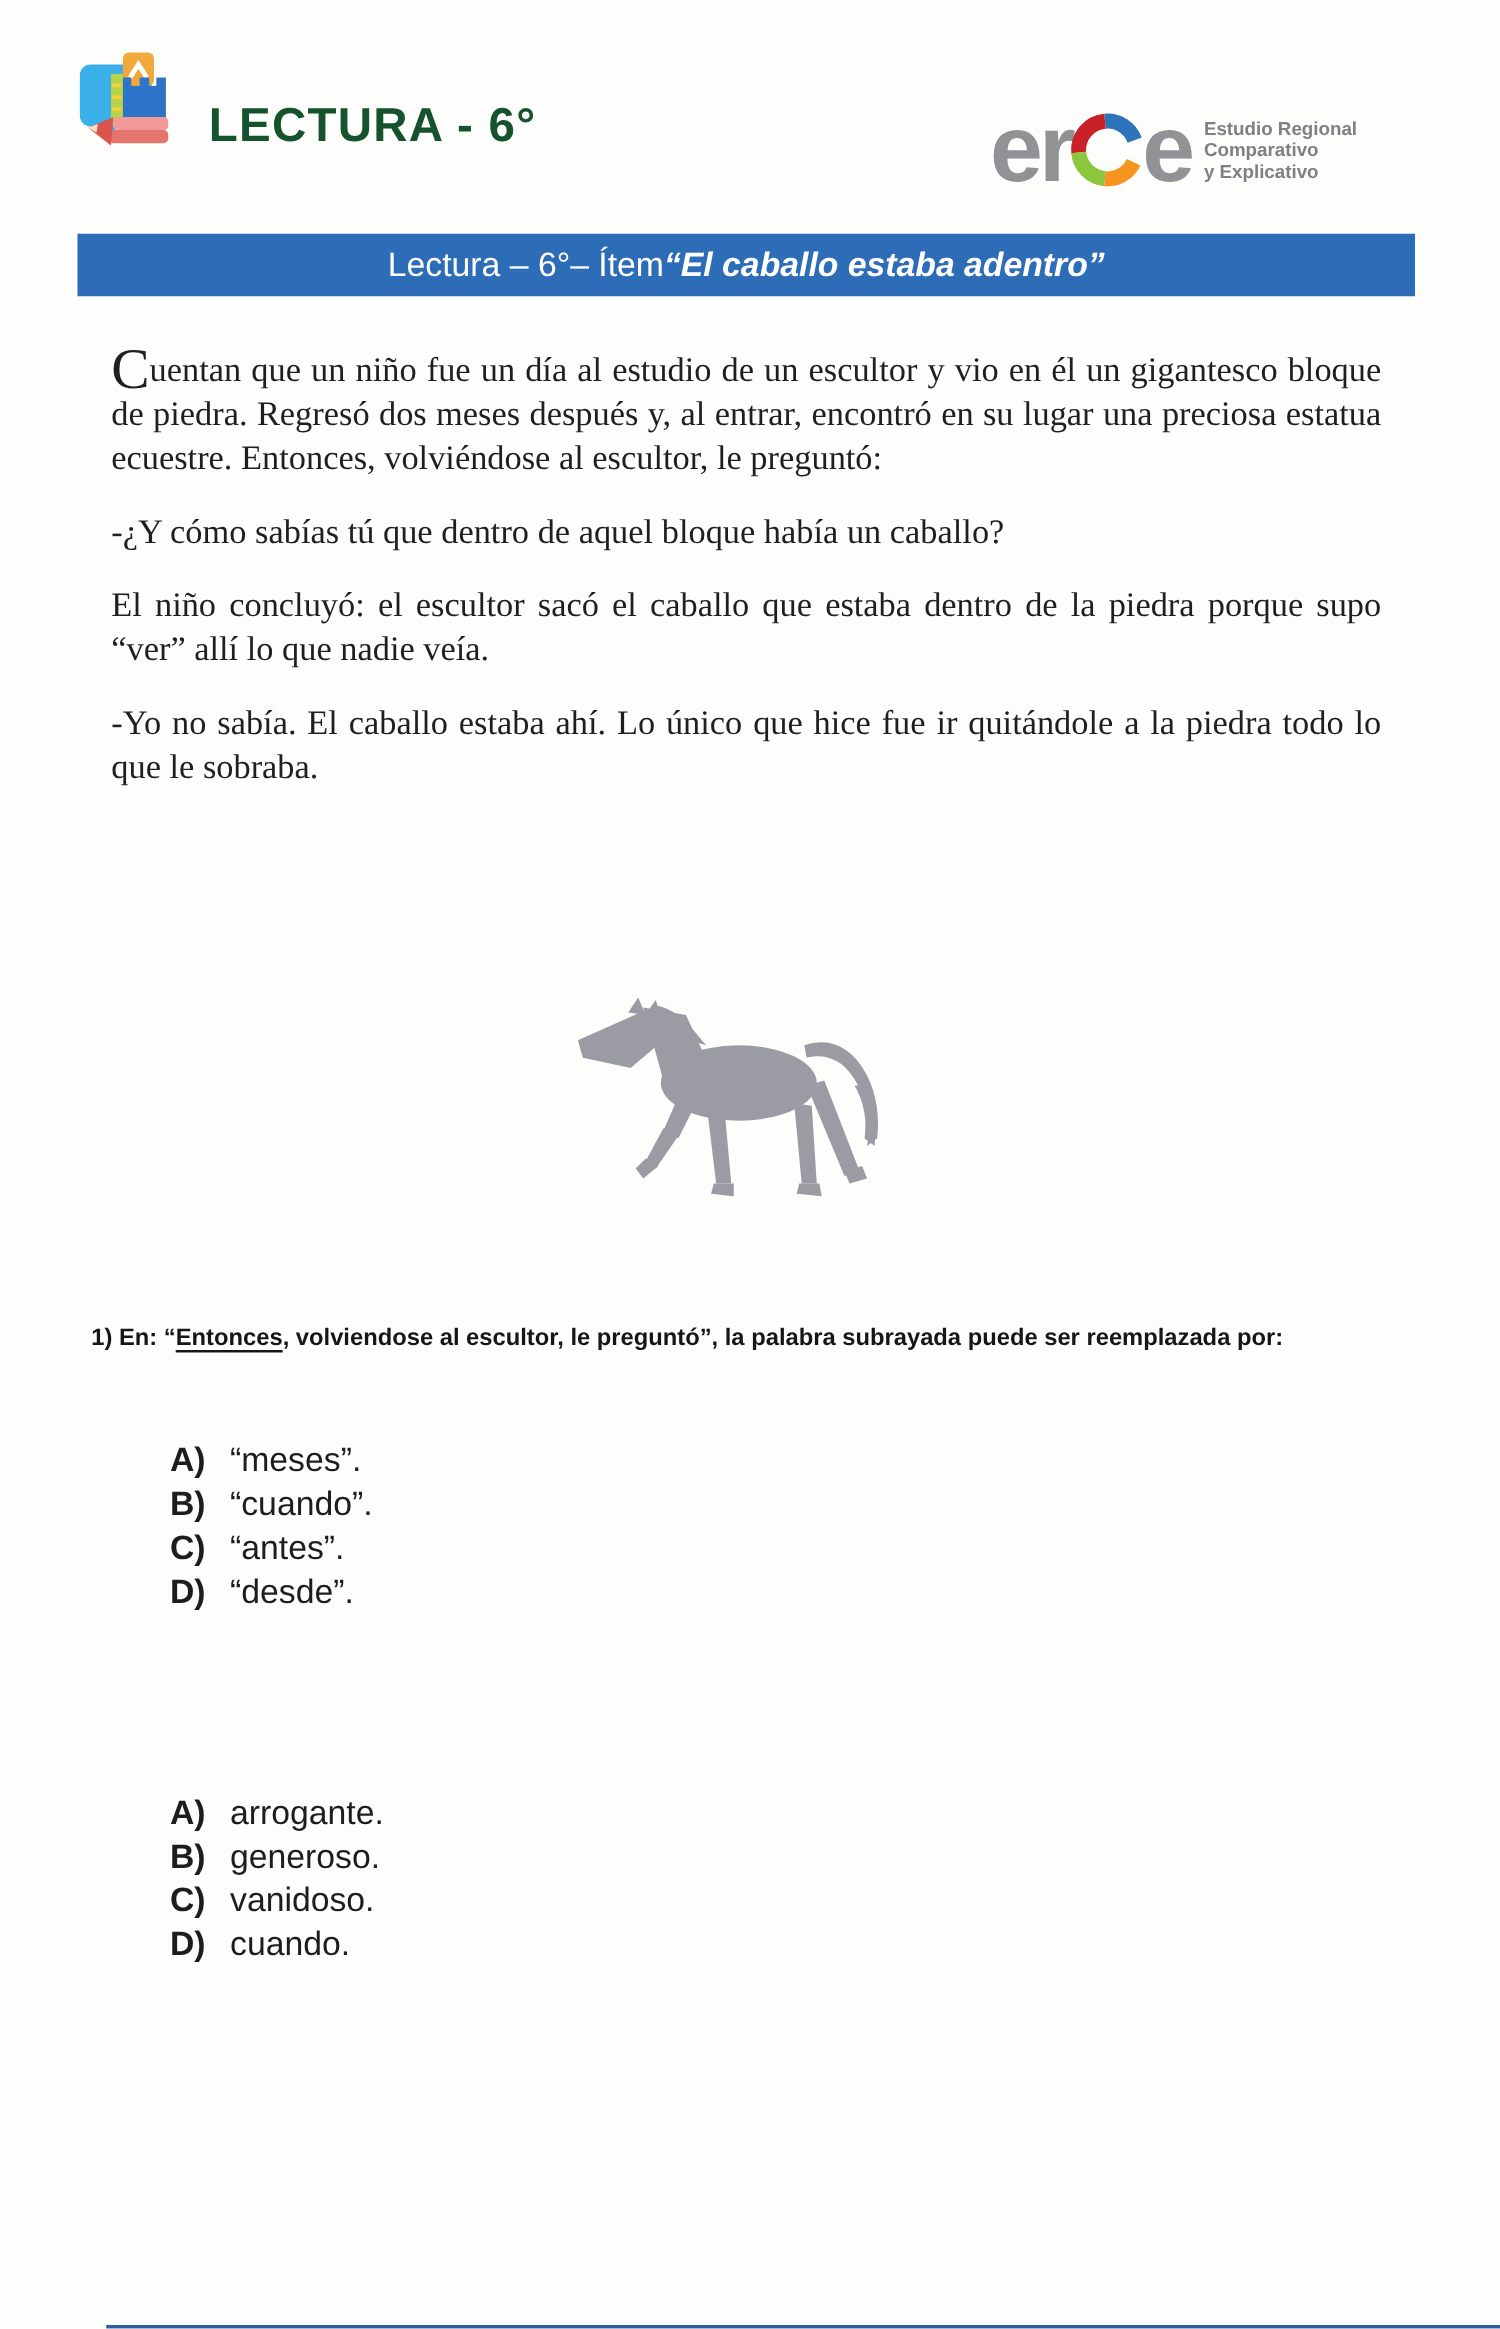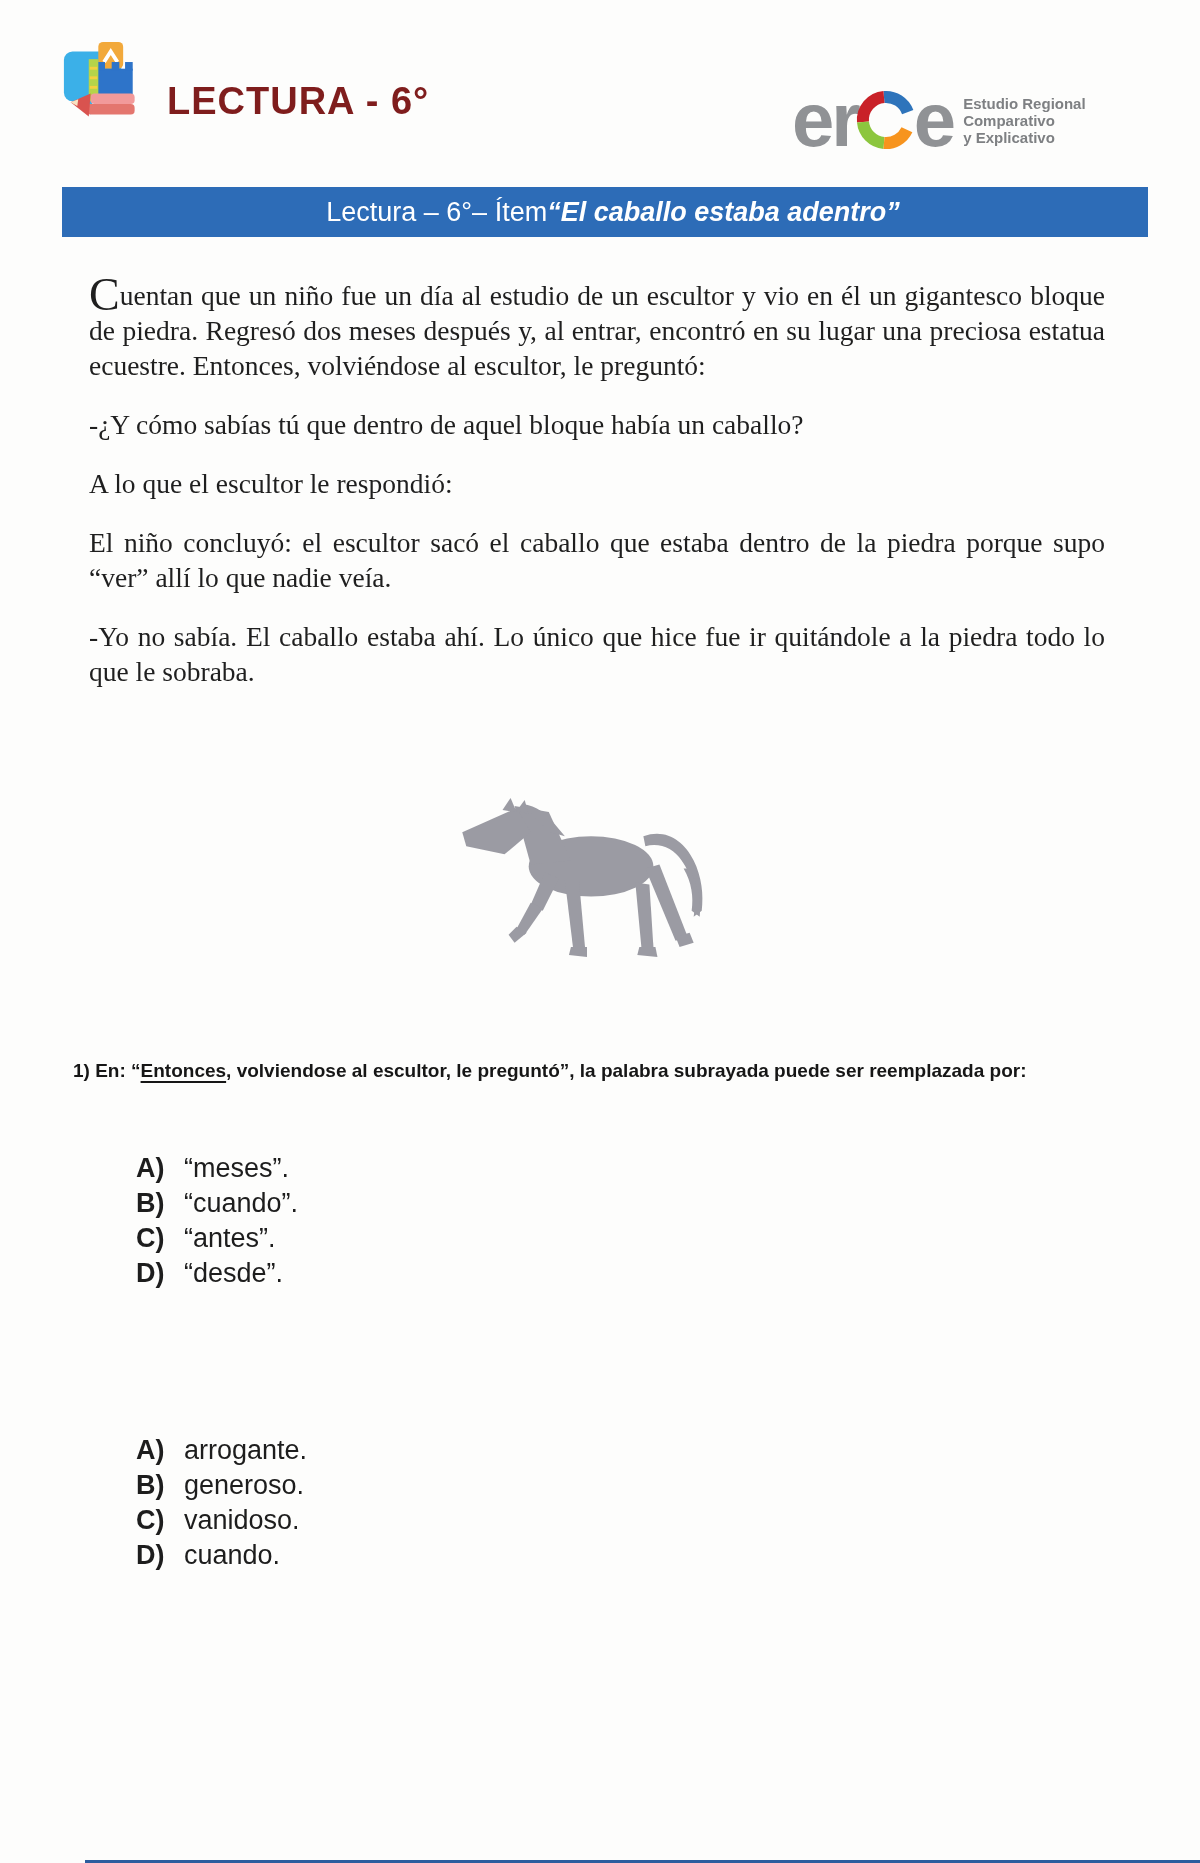--- a/index.html
+++ b/index.html
@@ -10,39 +10,38 @@
     height:1863px;
     background:#fdfdfc;
     overflow:hidden;
     font-family:"Liberation Sans",sans-serif;
   }
 
   
   .header-icon{position:absolute;left:62px;top:40px;width:86px;height:88px;}
   .worksheet-title{
     position:absolute;left:167px;top:80px;
-    font-size:38px;font-weight:bold;letter-spacing:1px;color:#7f1d1d;
+    font-size:38px;font-weight:bold;letter-spacing:1px;color:#14532d;
   }
   .erce-logo{position:absolute;left:792px;top:84px;display:flex;align-items:center;}
   .erce-wordmark{
     font-size:76px;font-weight:bold;color:#909295;
     letter-spacing:-3px;line-height:72px;
   }
   .erce-c{vertical-align:-7px;margin:0 -3px;}
   .erce-tagline{
     margin-left:10px;font-size:15px;font-weight:bold;color:#7e8083;line-height:17px;
   }
 
   
   .banner{
     position:absolute;left:62px;top:187px;width:1070px;height:50px;
     background:#2d6cb7;color:#ffffff;
     display:flex;align-items:center;justify-content:center;
     font-size:27px;
-    padding-left:16px;
   }
   .banner .item-title{font-weight:bold;font-style:italic;margin-left:0;}
 
   
   .passage{
     position:absolute;left:89px;top:278px;width:1016px;
     font-family:"Liberation Serif","DejaVu Serif",serif;color:#1f1f1f;
   }
   .passage-title{
     margin:0 0 22px 0;text-align:center;
@@ -115,21 +114,20 @@
   </div>
 
   <div class="banner">
     <span>Lectura – 6°– Ítem</span>
     <span class="item-title">“El caballo estaba adentro”</span>
   </div>
 
   <div class="passage">
     <p><span class="initial-cap">C</span><span>uentan que un niño fue un día al estudio de un escultor y vio en él un gigantesco bloque de piedra. Regresó dos meses después y, al entrar, encontró en su lugar una preciosa estatua ecuestre. Entonces, volviéndose al escultor, le preguntó:</span></p>
     <p>-¿Y cómo sabías tú que dentro de aquel bloque había un caballo?</p>
-    <p>A lo que el escultor le respondió:</p>
     <p>El niño concluyó: el escultor sacó el caballo que estaba dentro de la piedra porque supo “ver” allí lo que nadie veía.</p>
     <p>-Yo no sabía. El caballo estaba ahí. Lo único que hice fue ir quitándole a la piedra todo lo que le sobraba.</p>
   </div>
 
   <svg class="horse" viewBox="0 0 260 165" aria-hidden="true">
     <g fill="#9b9ba3">
       <ellipse cx="138" cy="68" rx="62" ry="30"></ellipse>
       <polygon points="62,8 96,14 118,62 78,66"></polygon>
       <polygon points="10,34 64,10 78,34 52,56 14,48"></polygon>
       <polygon points="58,0 64,14 50,12"></polygon>

